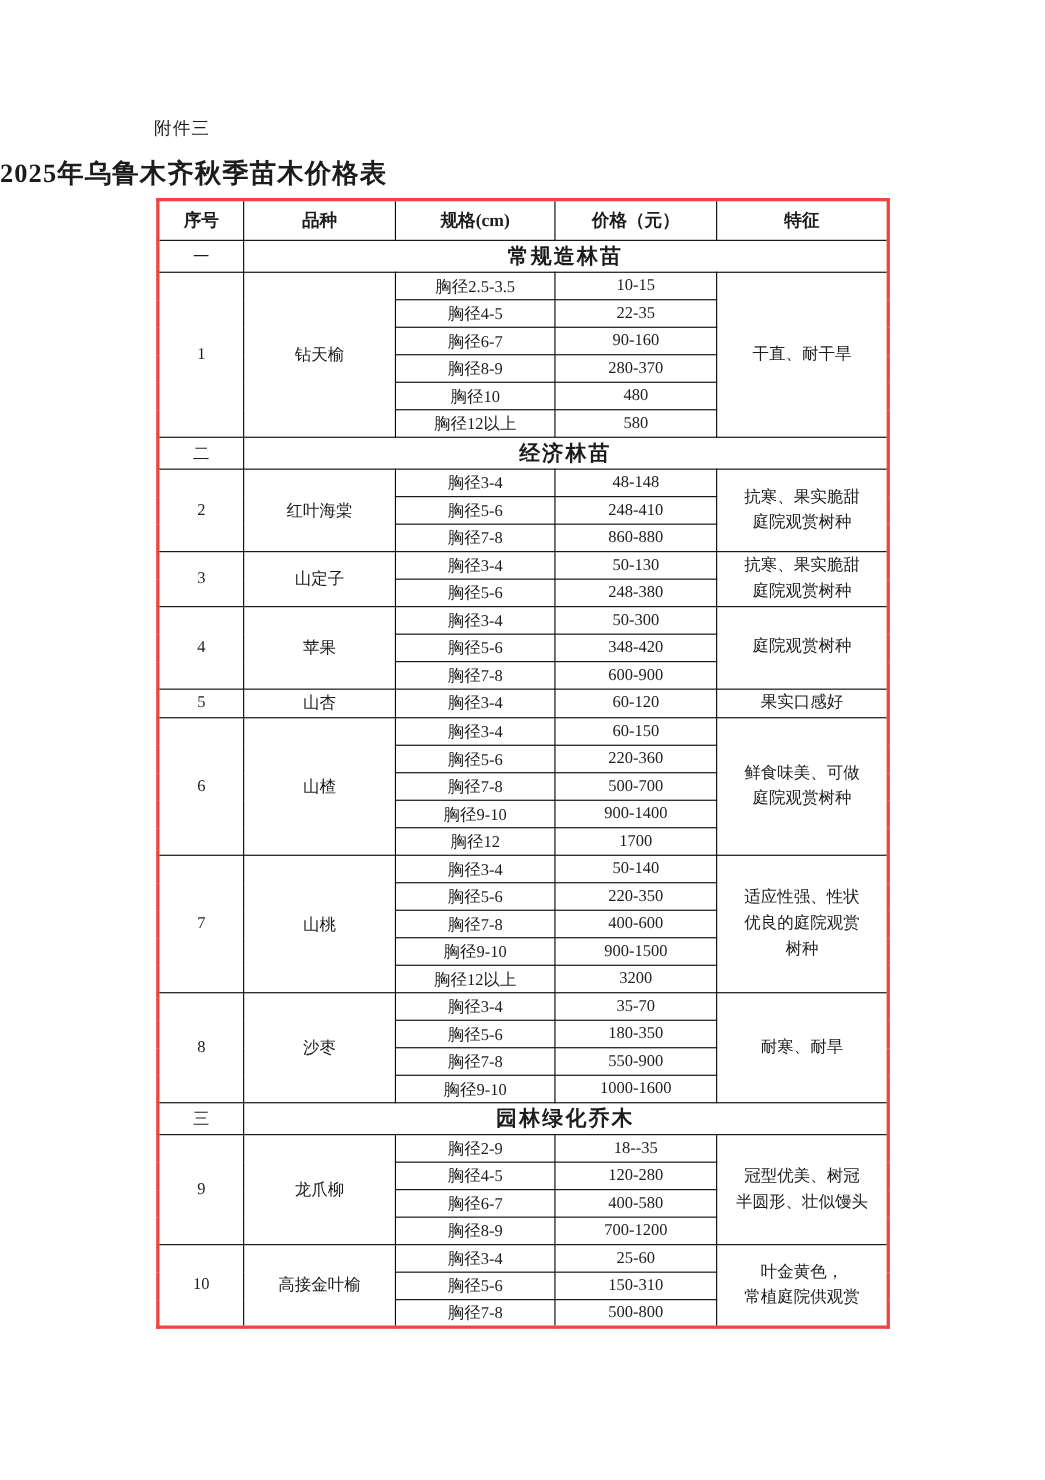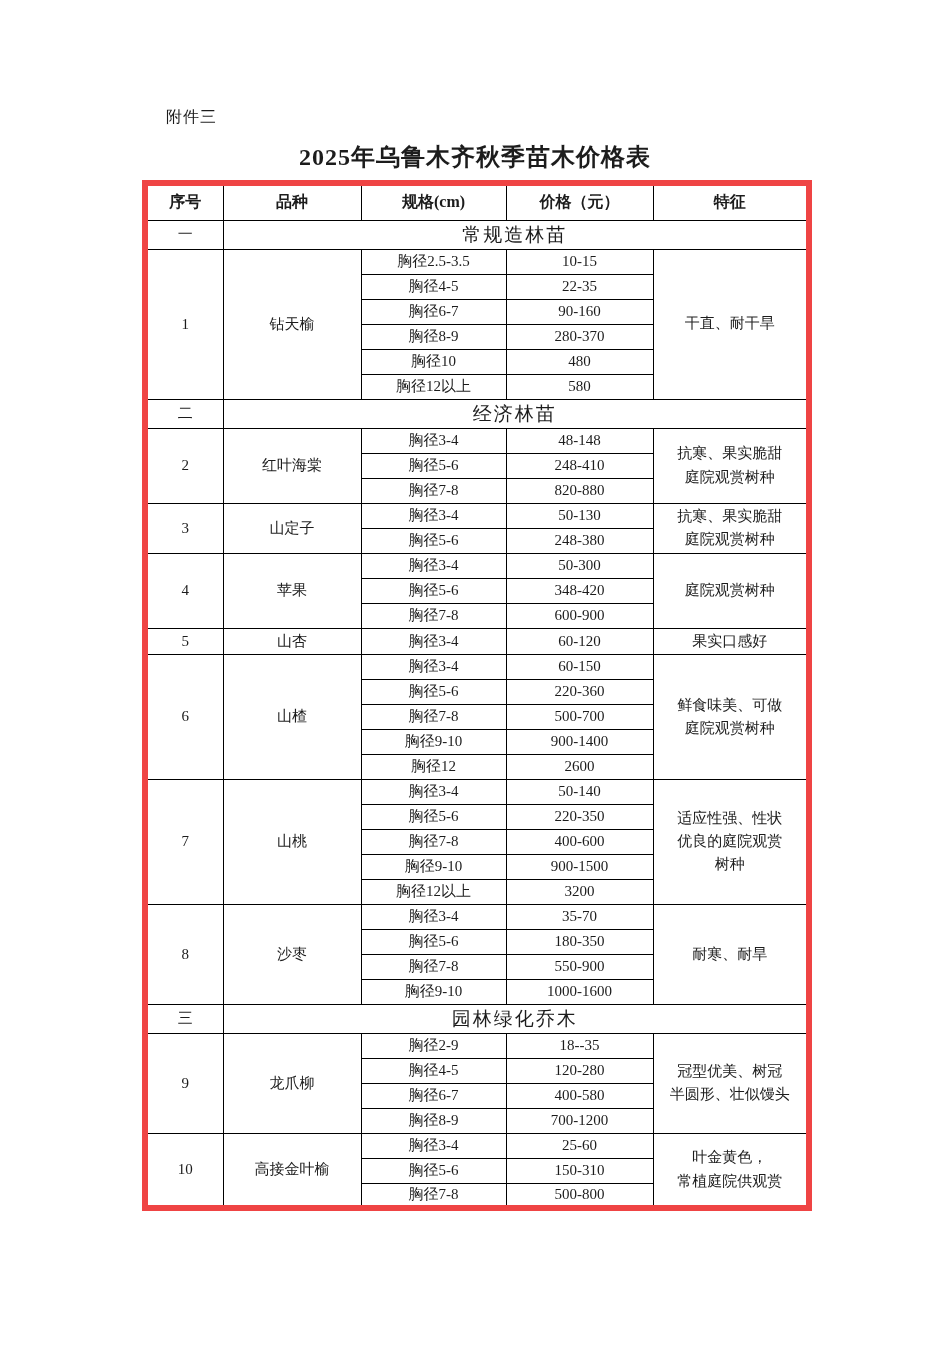--- a/index.html
+++ b/index.html
@@ -11,60 +11,58 @@
     font-family: "Liberation Serif", "DejaVu Serif", serif;
     color: #1c1c1c;
   }
   .doc { position: absolute; top: 0; left: 0; width: 950px; }
   .attachment {
     position: absolute;
     left: 140px;
     top: 107px;
     font-size: 16px;
     letter-spacing: 1px;
-    margin-left: 26px;
   }
   .doc-title {
     position: absolute;
     left: 0;
     top: 141px;
     width: 950px;
-    text-align: center;
     font-size: 24px;
     font-weight: bold;
     letter-spacing: 1px;
   }
   table.price-table {
     position: absolute;
     left: 142px;
     top: 180px;
     width: 664px;
     border-collapse: collapse;
     table-layout: fixed;
   }
   table.price-table, table.price-table th, table.price-table td {
     border: 1.5px solid #000000;
   }
-  table.price-table { border: 6px solid #ef4444; }
+  table.price-table { border: 3px solid #ef4444; }
   th, td {
     text-align: center;
     vertical-align: middle;
     font-size: 15px;
     padding: 1px 2px;
     overflow: hidden;
   }
   thead th {
     height: 37px;
     font-size: 16px;
     font-weight: bold;
   }
   tr.section-row td { height: 27px; }
   td.section-name {
     font-size: 19px;
-    font-weight: normal;
+    font-weight: bold;
     letter-spacing: 2px;
   }
   td.section-index { font-size: 15px; }
   tbody td.spec-cell, tbody td.price-cell { height: 25px; }
   td.feature-cell, td.item-feature {
     white-space: pre-line;
     line-height: 1.55;
     font-size: 15px;
   }
 </style>
@@ -135,21 +133,21 @@
           <td class="price-cell">48-148</td>
           <td class="feature-cell" rowspan="3">抗寒、果实脆甜
 庭院观赏树种</td>
         </tr>
         <tr class="item-row">
           <td class="spec-cell">胸径5-6</td>
           <td class="price-cell">248-410</td>
         </tr>
         <tr class="item-row">
           <td class="spec-cell">胸径7-8</td>
-          <td class="price-cell">820-880</td>
+          <td class="price-cell">860-880</td>
         </tr>
         <tr class="item-row">
           <td class="item-no" rowspan="2">3</td>
           <td class="item-variety" rowspan="2">山定子</td>
           <td class="spec-cell">胸径3-4</td>
           <td class="price-cell">50-130</td>
           <td class="feature-cell" rowspan="2">抗寒、果实脆甜
 庭院观赏树种</td>
         </tr>
         <tr class="item-row">
@@ -193,21 +191,21 @@
         <tr class="item-row">
           <td class="spec-cell">胸径7-8</td>
           <td class="price-cell">500-700</td>
         </tr>
         <tr class="item-row">
           <td class="spec-cell">胸径9-10</td>
           <td class="price-cell">900-1400</td>
         </tr>
         <tr class="item-row">
           <td class="spec-cell">胸径12</td>
-          <td class="price-cell">2600</td>
+          <td class="price-cell">1700</td>
         </tr>
         <tr class="item-row">
           <td class="item-no" rowspan="5">7</td>
           <td class="item-variety" rowspan="5">山桃</td>
           <td class="spec-cell">胸径3-4</td>
           <td class="price-cell">50-140</td>
           <td class="feature-cell" rowspan="5">适应性强、性状
 优良的庭院观赏
 树种</td>
         </tr>

